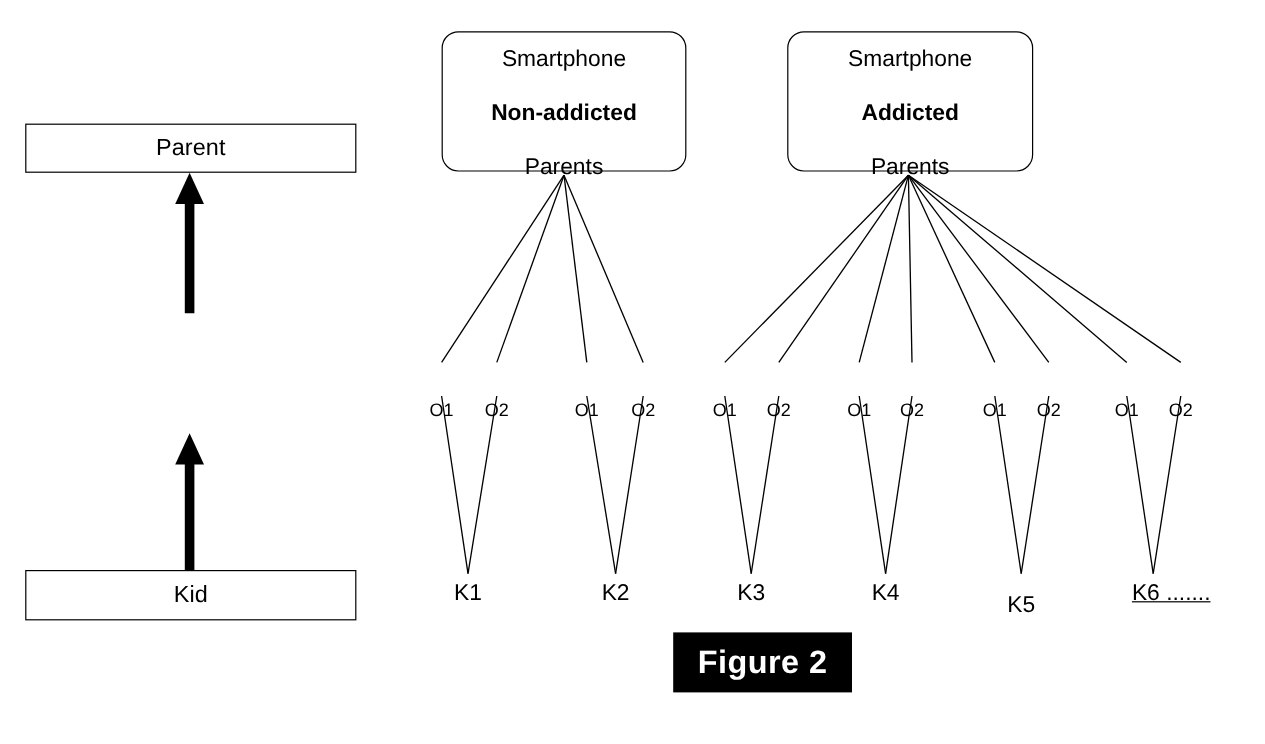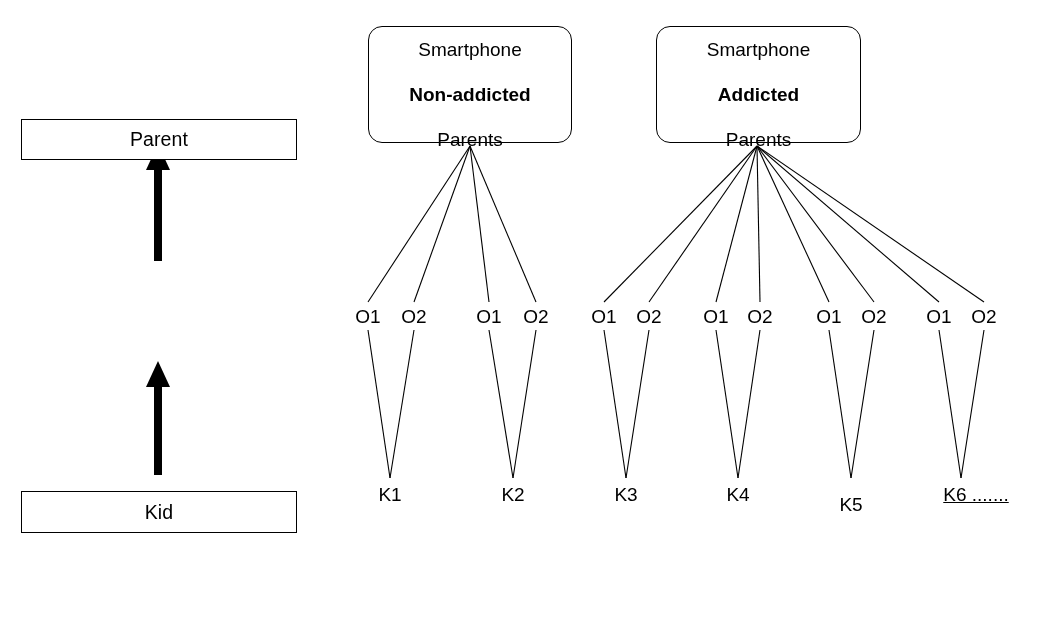--- a/index.html
+++ b/index.html
@@ -10,21 +10,20 @@
   }
   #canvas{position:absolute;left:0;top:0;width:1054px;height:620px;}
   svg.lines{position:absolute;left:0;top:0;width:1054px;height:620px;pointer-events:none;}
 
   
   .lbox{
     position:absolute;box-sizing:border-box;
     border:1.6px solid #000;background:#fff;
     display:flex;flex-direction:column;align-items:center;justify-content:center;
     text-align:center;
-    margin-top:16px;
   }
   .lbox .title{font-size:19.5px;line-height:1.15;letter-spacing:.1px;}
   .lbox .sub{font-size:14.5px;line-height:1.35;}
   #box-parent{left:21px;top:103px;width:276px;height:41px;}
   #box-measure{left:21px;top:261px;width:276px;height:99px;}
   #box-kid{left:21px;top:475px;width:276px;height:42px;}
   #box-measure .title{margin-bottom:3px;}
 
   
   .gbox{
@@ -33,22 +32,22 @@
     display:flex;flex-direction:column;align-items:center;justify-content:center;
     text-align:center;line-height:1.32;
   }
   .gbox span{display:block;font-size:19px;margin-top:20px;}
   .gbox span.bold{font-weight:bold;}
   #gbox-nonaddicted{left:368px;top:26px;width:204px;height:117px;}
   #gbox-addicted{left:656px;top:26px;width:205px;height:117px;}
 
   
   .olabel{
-    position:absolute;font-size:19px;line-height:1;
-    transform:translateX(-50%);white-space:nowrap;
+    position:absolute;font-size:15px;line-height:1;
+    transform:translateX(-50%);white-space:nowrap;margin-top:28px;
   }
   .klabel{
     position:absolute;font-size:19px;line-height:1;
     transform:translateX(-50%);white-space:nowrap;
   }
 
   
   #figure-caption{
     position:absolute;left:561px;top:527px;width:149px;height:50px;
     background:#000;color:#fff;font-weight:bold;font-size:27px;
@@ -151,14 +150,15 @@
   <div class="olabel" style="left:939px;top:307px;">O1</div>
   <div class="olabel" style="left:984px;top:307px;">O2</div>
 
   <div class="klabel" style="left:390px;top:485px;">K1</div>
   <div class="klabel" style="left:513px;top:485px;">K2</div>
   <div class="klabel" style="left:626px;top:485px;">K3</div>
   <div class="klabel" style="left:738px;top:485px;">K4</div>
   <div class="klabel" style="left:851px;top:495px;">K5</div>
   <div class="klabel" style="left:976px;top:485px;text-decoration:underline;">K6 .......</div>
 
+  <div id="figure-caption">Figure 2</div>
 
 </div>
 
 </body></html>

